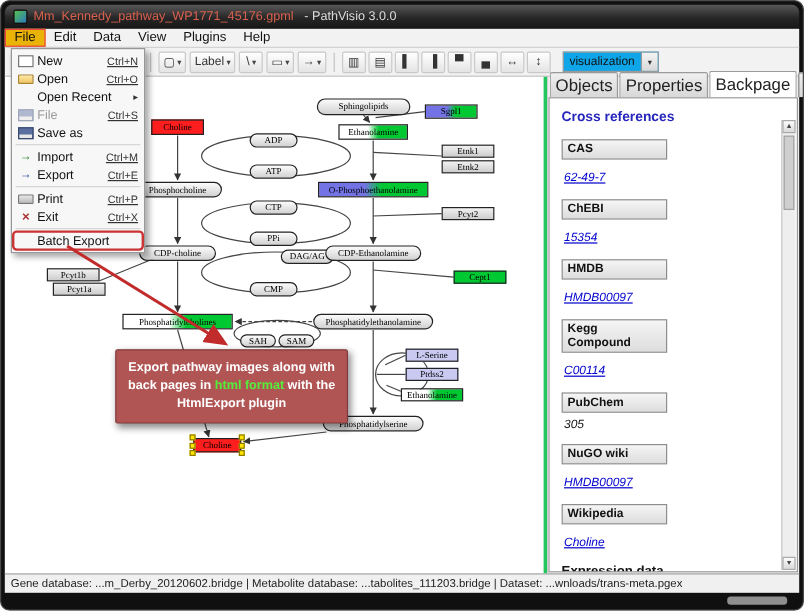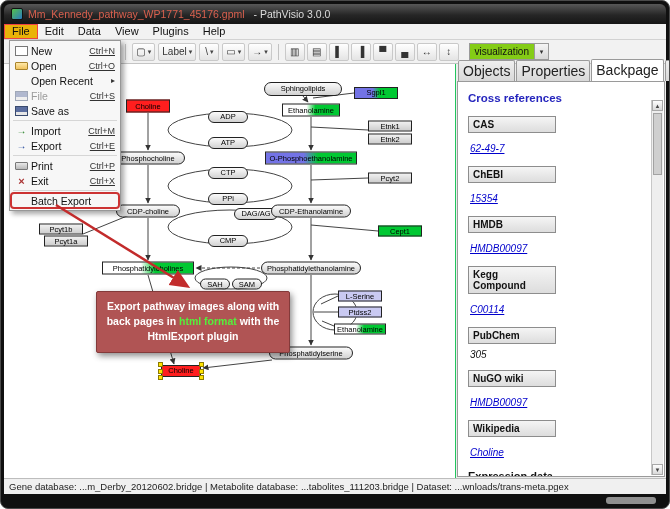--- a/index.html
+++ b/index.html
@@ -22,29 +22,29 @@
 
   
   .toolbar { position:absolute; left:3px; top:39px; right:3px; height:24px; background:#f2f2f2;
     border-bottom:1px solid #c4c4c4; display:flex; align-items:center; padding:0 5px; gap:3px; font-size:10px; }
   .tb-btn { height:18px; min-width:20px; display:flex; align-items:center; justify-content:center;
     border:1px solid #c9c9c9; background:linear-gradient(#ffffff,#e4e4e4); border-radius:2px; padding:0 3px; gap:2px; }
   .tb-glyph { font-size:10px; color:#333; }
   .tb-caret { font-size:7px; color:#444; }
   .tb-sep { width:1px; height:16px; background:#c2c2c2; margin:0 3px; }
   .tb-label { color:#222; margin:0 2px; }
-  .combo { height:17px; background:#84cc16; border:1px solid #9a9a9a; display:flex; align-items:center; }
+  .combo { height:17px; background:#0ea5e9; border:1px solid #9a9a9a; display:flex; align-items:center; }
   .combo-text { padding:0 5px; font-size:10px; color:#111; min-width:36px; }
   .combo-btn { width:14px; height:100%; background:linear-gradient(#f4f4f4,#d8d8d8); border-left:1px solid #9a9a9a;
     display:flex; align-items:center; justify-content:center; font-size:7px; color:#333; }
   .ico-page { width:9px; height:11px; background:#fff; border:1px solid #777; box-shadow:inset 0 2px 0 #dce8f4; }
 
   
   .content { position:absolute; left:3px; top:63px; right:3px; bottom:30px; display:flex; }
-  .canvas { position:relative; flex:1; background:#fff; border-right:1px solid #22c55e; overflow:hidden; }
+  .canvas { position:relative; flex:1; background:#fff; border-right:3px solid #22c55e; overflow:hidden;font-family:Liberation Serif, serif; }
   .edges { position:absolute; left:0; top:0; pointer-events:none; }
 
   
   .pnode { position:absolute; transform:translate(-50%,-50%); display:flex; align-items:center; justify-content:center;
     font-size:7.5px; line-height:1; color:#000; border:1px solid #222; white-space:nowrap; z-index:2; }
   .met  { border-radius:7px; background:linear-gradient(#fbfbfb,#d2d2d2); }
   .gene { background:linear-gradient(#f1f1f1,#cdcdcd); }
   .red  { background:#ff1e1e; }
   .green{ background:#00c832; }
   .grad-wg { background:linear-gradient(90deg,#ffffff 42%,#00c832 58%); }

